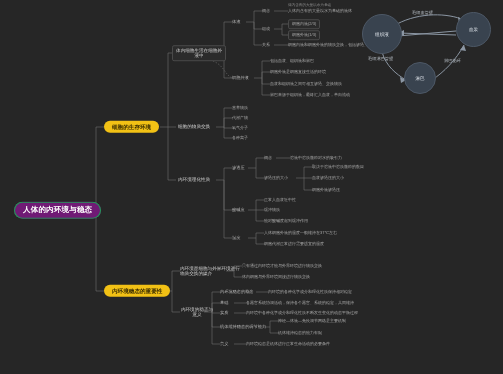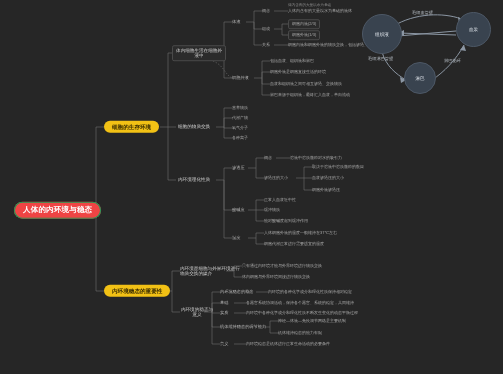--- a/index.html
+++ b/index.html
@@ -16,21 +16,21 @@
 
   .node{
     position:absolute;
     white-space:nowrap;
     line-height:1.15;
     transform:translateY(-50%);
   }
 
   
   .root{
-    background:#ef4444;
+    background:#701a75;
     color:#ffffff;
     border-radius:10px;
     padding:4px 9px;
     font-size:7.5px;
     font-weight:bold;
     letter-spacing:.2px;
     box-shadow:0 0 0 1px #1f9a56 inset;
   }
 
   

